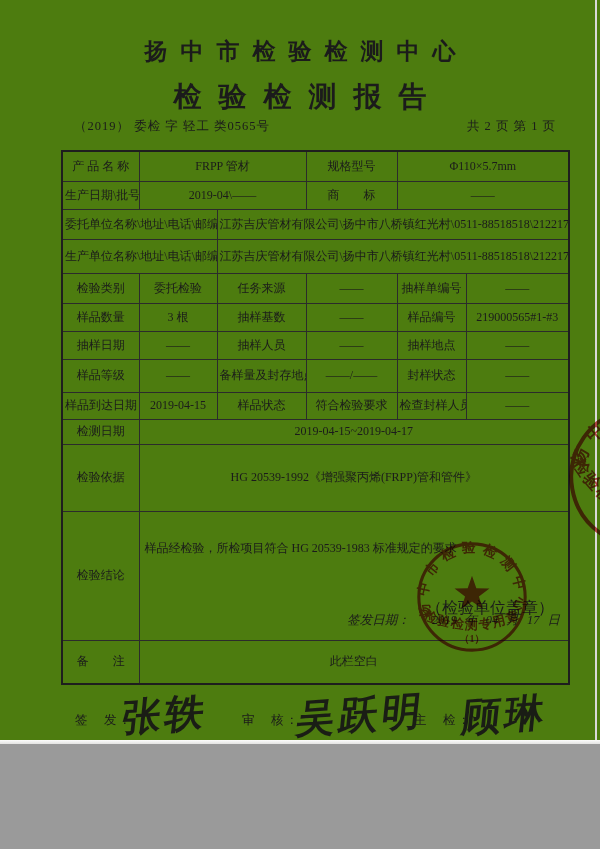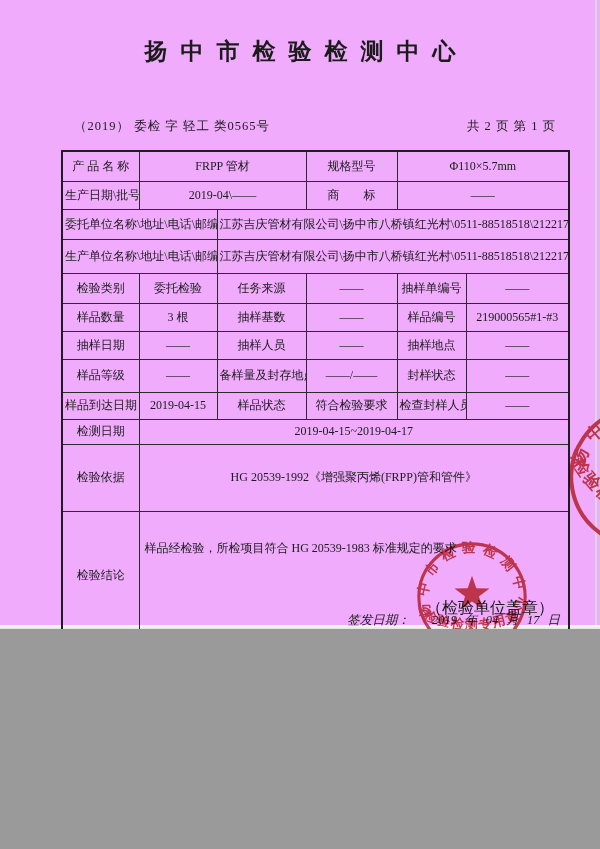--- a/index.html
+++ b/index.html
@@ -1,20 +1,20 @@
 <!DOCTYPE html>
 <html><head>
 <meta charset="utf-8">
 <style>
   html,body{margin:0;padding:0;}
   body{background:#9a9a9a;}
   .page{
     position:relative;
-    width:600px;height:629px;
-    background:#f0abfc;
+    width:600px;height:744px;
+    background:#4d7c0f;
     overflow:hidden;
     font-family:"Liberation Serif","DejaVu Serif",serif;
     color:#1b1b1b;
   }
   
   .edge-right{position:absolute;right:3px;top:0;width:2px;height:100%;background:#d9d9d9;}
   .edge-bottom{position:absolute;left:0;bottom:0;width:100%;height:4px;background:linear-gradient(#fdfdfc,#e3e3e2);}
 
   .org-title{
     position:absolute;top:36px;left:0;width:100%;
@@ -64,20 +64,21 @@
   .stamp-edge{left:565px;top:402px;width:150px;height:150px;transform:rotate(35deg);transform-origin:50% 50%;}
 </style>
 </head>
 <body>
 
 <div class="page">
   <div class="edge-right"></div>
   <div class="edge-bottom"></div>
 
   <div class="org-title">扬中市检验检测中心</div>
+  <div class="report-title">检验检测报告</div>
   <div class="info-line">
     <span>（2019） 委检 字 轻工 类0565号</span>
     <span>共 2 页 第 1 页</span>
   </div>
 
   <table class="report">
     <colgroup>
       <col style="width:77px">
         <col style="width:78px">
         <col style="width:89px">

